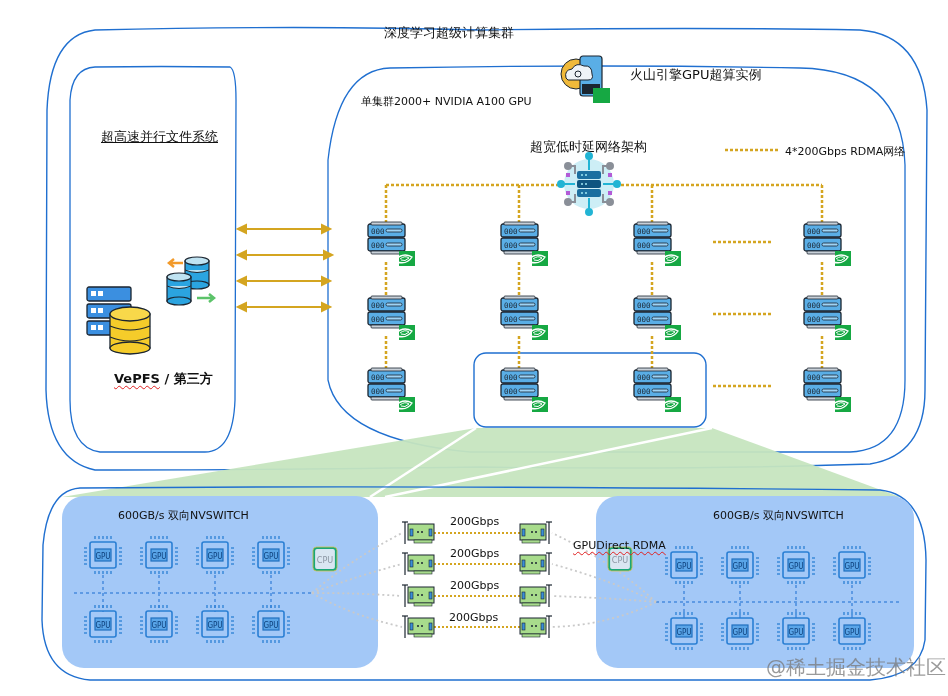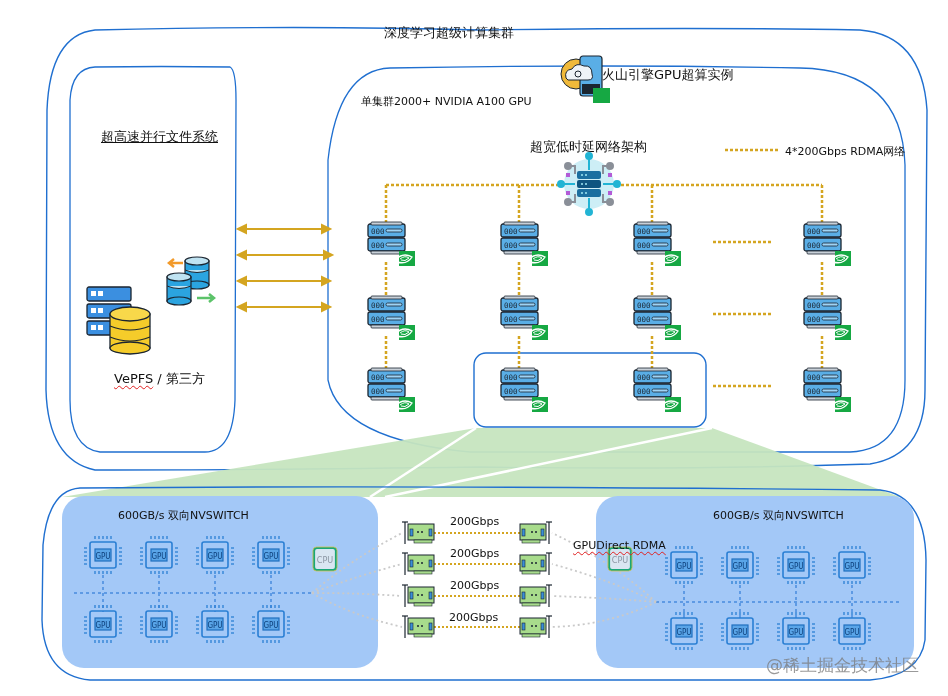--- a/index.html
+++ b/index.html
@@ -2,21 +2,21 @@
 <html><head>
 <meta charset="utf-8">
 <style>
   html, body { margin: 0; padding: 0; background: #ffffff; }
   body { width: 948px; height: 696px; position: relative; overflow: hidden;
          font-family: "DejaVu Sans", "Liberation Sans", sans-serif; color: #111; }
   .lbl { position: absolute; font-size: 13px; white-space: nowrap; color: #111; }
   .lbl.sm { font-size: 11px; }
   .squiggle { text-decoration: underline wavy #e02020; text-decoration-thickness: 1px; text-underline-offset: 2px; }
   svg.layer { position: absolute; left: 0; top: 0; }
-  .watermark { position: absolute; font-size: 17px; color: rgba(120,120,120,0.75); white-space: nowrap; }
+  .watermark { position: absolute; font-size: 20px; color: rgba(120,120,120,0.75); white-space: nowrap; }
 </style>
 </head>
 <body>
 
 <svg class="layer" width="948" height="696" viewBox="0 0 948 696">
   <defs>
 
     <g id="server">
       <rect x="0" y="0" width="37" height="13" rx="2" fill="#5aaee6" stroke="#1b2530" stroke-width="1.3"></rect>
       <rect x="0" y="14" width="37" height="13" rx="2" fill="#5aaee6" stroke="#1b2530" stroke-width="1.3"></rect>
@@ -320,25 +320,25 @@
     <use href="#nicR" transform="translate(520,553)"></use>
     <use href="#nicL" transform="translate(402,585)"></use>
     <use href="#nicR" transform="translate(520,585)"></use>
     <use href="#nicL" transform="translate(402,616)"></use>
     <use href="#nicR" transform="translate(520,616)"></use>
   </svg>
 
 <div class="lbl" style="left:384px; top:24px;">深度学习超级计算集群</div>
 
 <div class="lbl" style="left:101px; top:128px;text-decoration:underline;">超高速并行文件系统</div>
-<div class="lbl" style="left:114px; top:370px;">
+<div class="lbl" style="left:114px; top:370px;font-weight:bold;">
   <span class="squiggle">VePFS</span><span> / </span><span>第三方</span>
 </div>
 
-<div class="lbl" style="left:602px; top:66px;">火山引擎GPU超算实例</div>
+<div class="lbl" style="left:602px; top:66px;padding-left:28px;">火山引擎GPU超算实例</div>
 <div class="lbl sm" style="left:361px; top:94px;">单集群2000+ NVIDIA A100 GPU</div>
 <div class="lbl" style="left:530px; top:138px;">超宽低时延网络架构</div>
 <div class="lbl sm" style="left:785px; top:144px;">4*200Gbps RDMA网络</div>
 
 <div class="lbl sm" style="left:118px; top:508px;">600GB/s 双向NVSWITCH</div>
 <div class="lbl sm" style="left:713px; top:508px;">600GB/s 双向NVSWITCH</div>
 <div class="lbl sm squiggle-host" style="left:573px; top:539px;"><span class="squiggle">GPUDirect RDMA</span></div>
 
 <div class="lbl sm" style="left:450px; top:515px;">200Gbps</div>
 <div class="lbl sm" style="left:450px; top:547px;">200Gbps</div>

